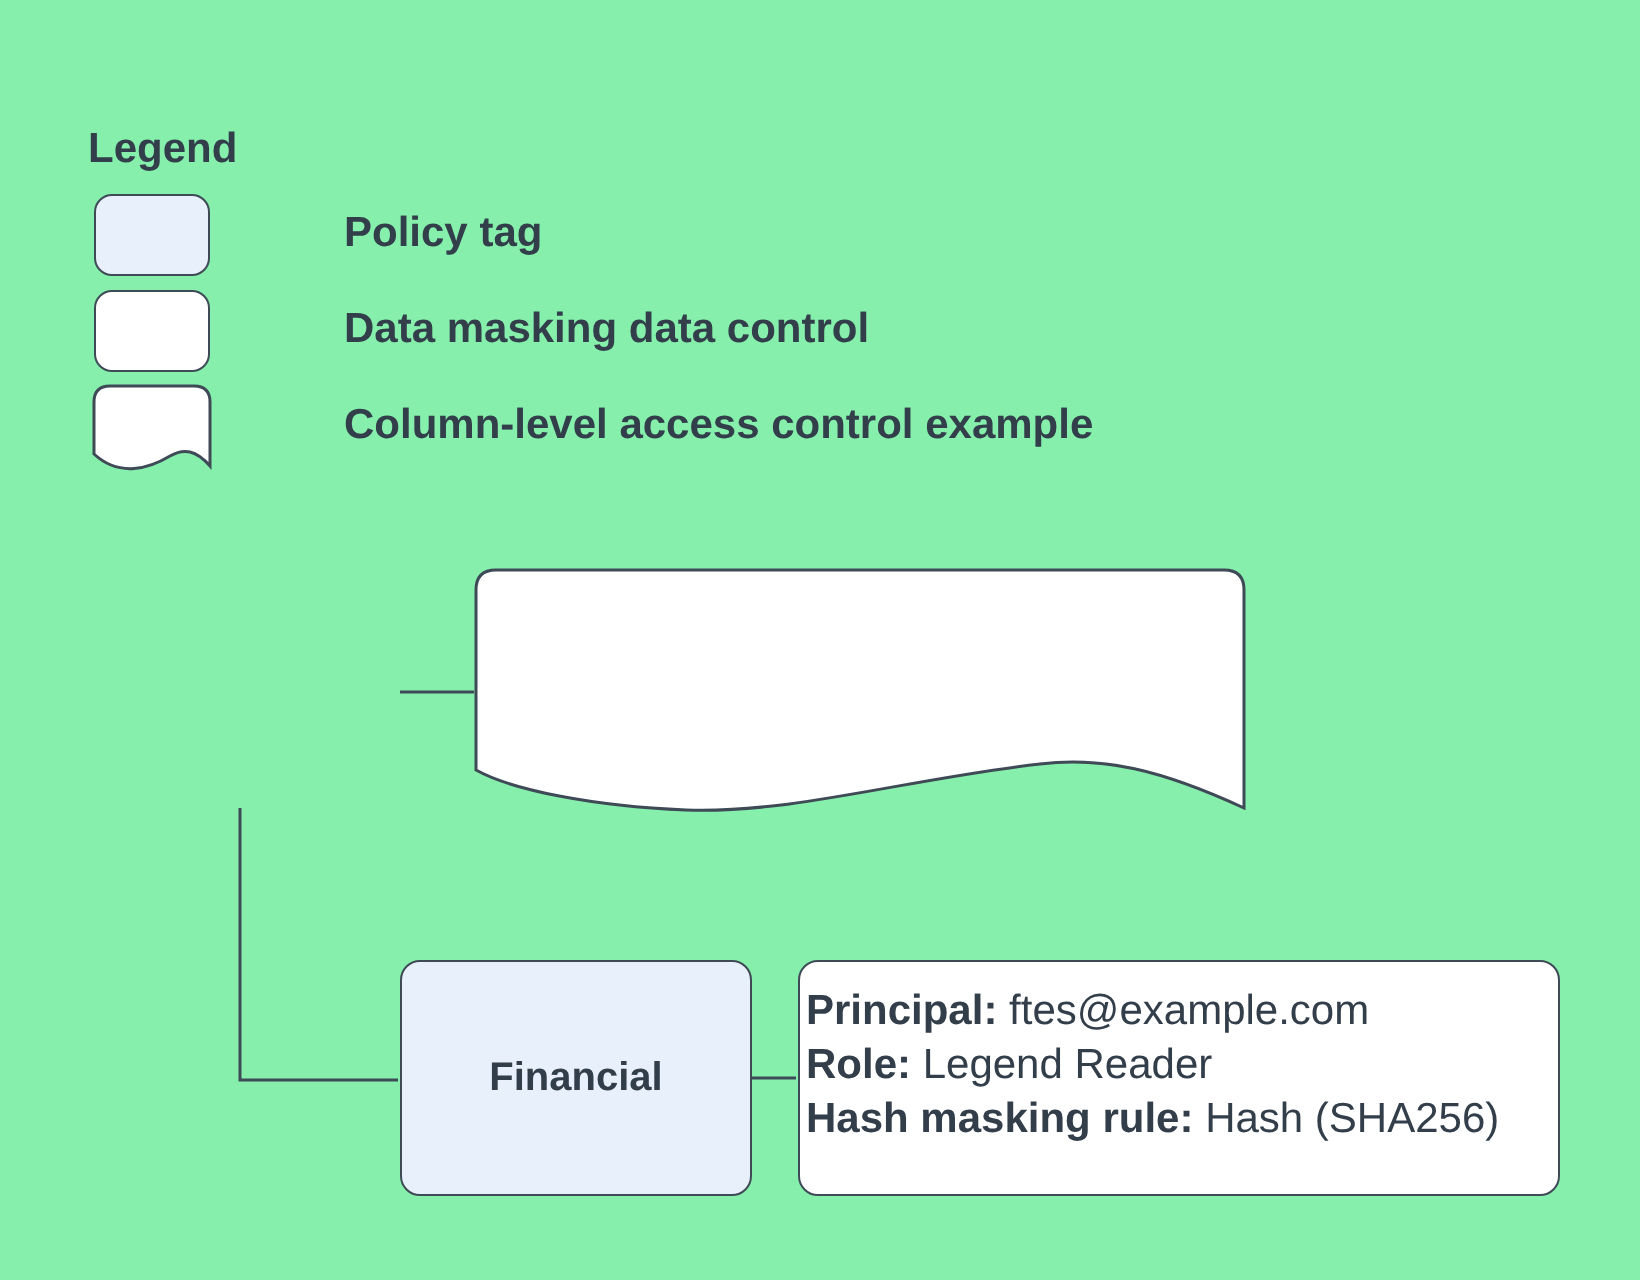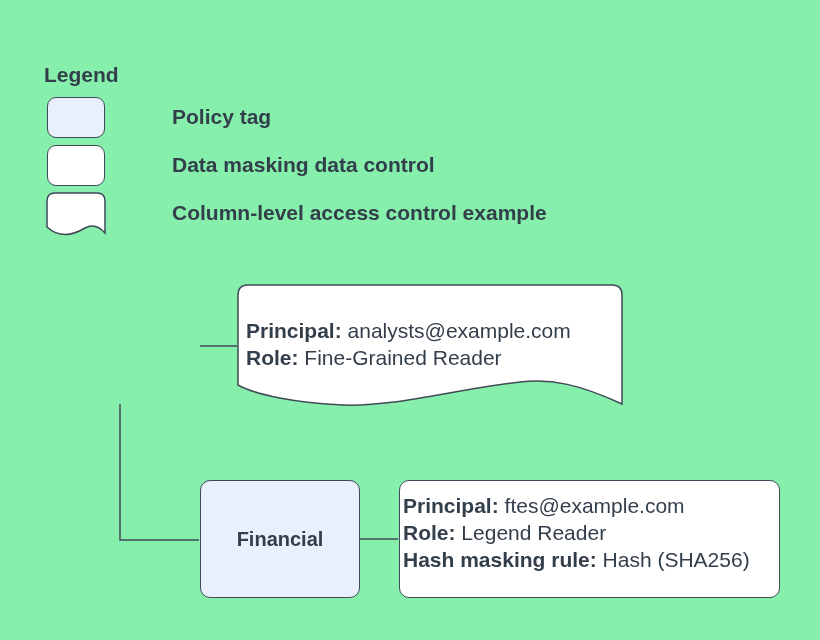--- a/index.html
+++ b/index.html
@@ -36,21 +36,21 @@
   
   .node {
     background: #e8f0fc;
     border: 1.5px solid #3f4a57;
     border-radius: 10px;
     box-sizing: border-box;
     display: flex; align-items: center; justify-content: center;
     font-size: 20px; font-weight: 700;
   }
   .node-confidential { left: 40px; top: 285px; width: 160px; height: 119px; }
-  .node-financial   { left: 200px; top: 480px; width: 160px; height: 118px; }
+  .node-financial   { left: 200px; top: 480px; width: 176px; height: 118px; }
 
   
   .policy-box {
     left: 399px; top: 480px; width: 381px; height: 118px;
     background: #ffffff;
     border: 1.5px solid #3f4a57;
     border-radius: 10px;
     box-sizing: border-box;
   }
   .anno-text {
@@ -85,30 +85,20 @@
 
   <svg class="abs" style="left:0; top:0; pointer-events:none" width="820" height="640" viewBox="0 0 820 640">
     <path class="edge-stroke" d="M 200 346 L 237 346"></path>
     <path class="edge-stroke" d="M 120 404 L 120 540 L 199 540"></path>
     <path class="edge-stroke" d="M 360 539 L 398 539"></path>
   </svg>
 
   <svg class="abs" style="left:236px; top:283px" width="390" height="126" viewBox="0 0 390 126">
     <path class="shape-stroke" d="M 12 2 L 376 2 Q 386 2 386 12 L 386 121 C 345 102 315 95 284 99 C 220 106 160 124 107 122 C 60 120 20 112 2 102 L 2 12 Q 2 2 12 2 Z"></path>
   </svg>
-  <div class="abs anno-text doc-text">
-    <div>
-      <span class="fl">Principal:</span>
-      <span>analysts@example.com</span>
-    </div>
-    <div>
-      <span class="fl">Role:</span>
-      <span>Fine-Grained Reader</span>
-    </div>
-  </div>
 
   <div class="abs node node-financial">
     <span>Financial</span>
   </div>
 
   <div class="abs policy-box"></div>
   <div class="abs anno-text policy-text">
     <div>
       <span class="fl">Principal:</span>
       <span>ftes@example.com</span>

